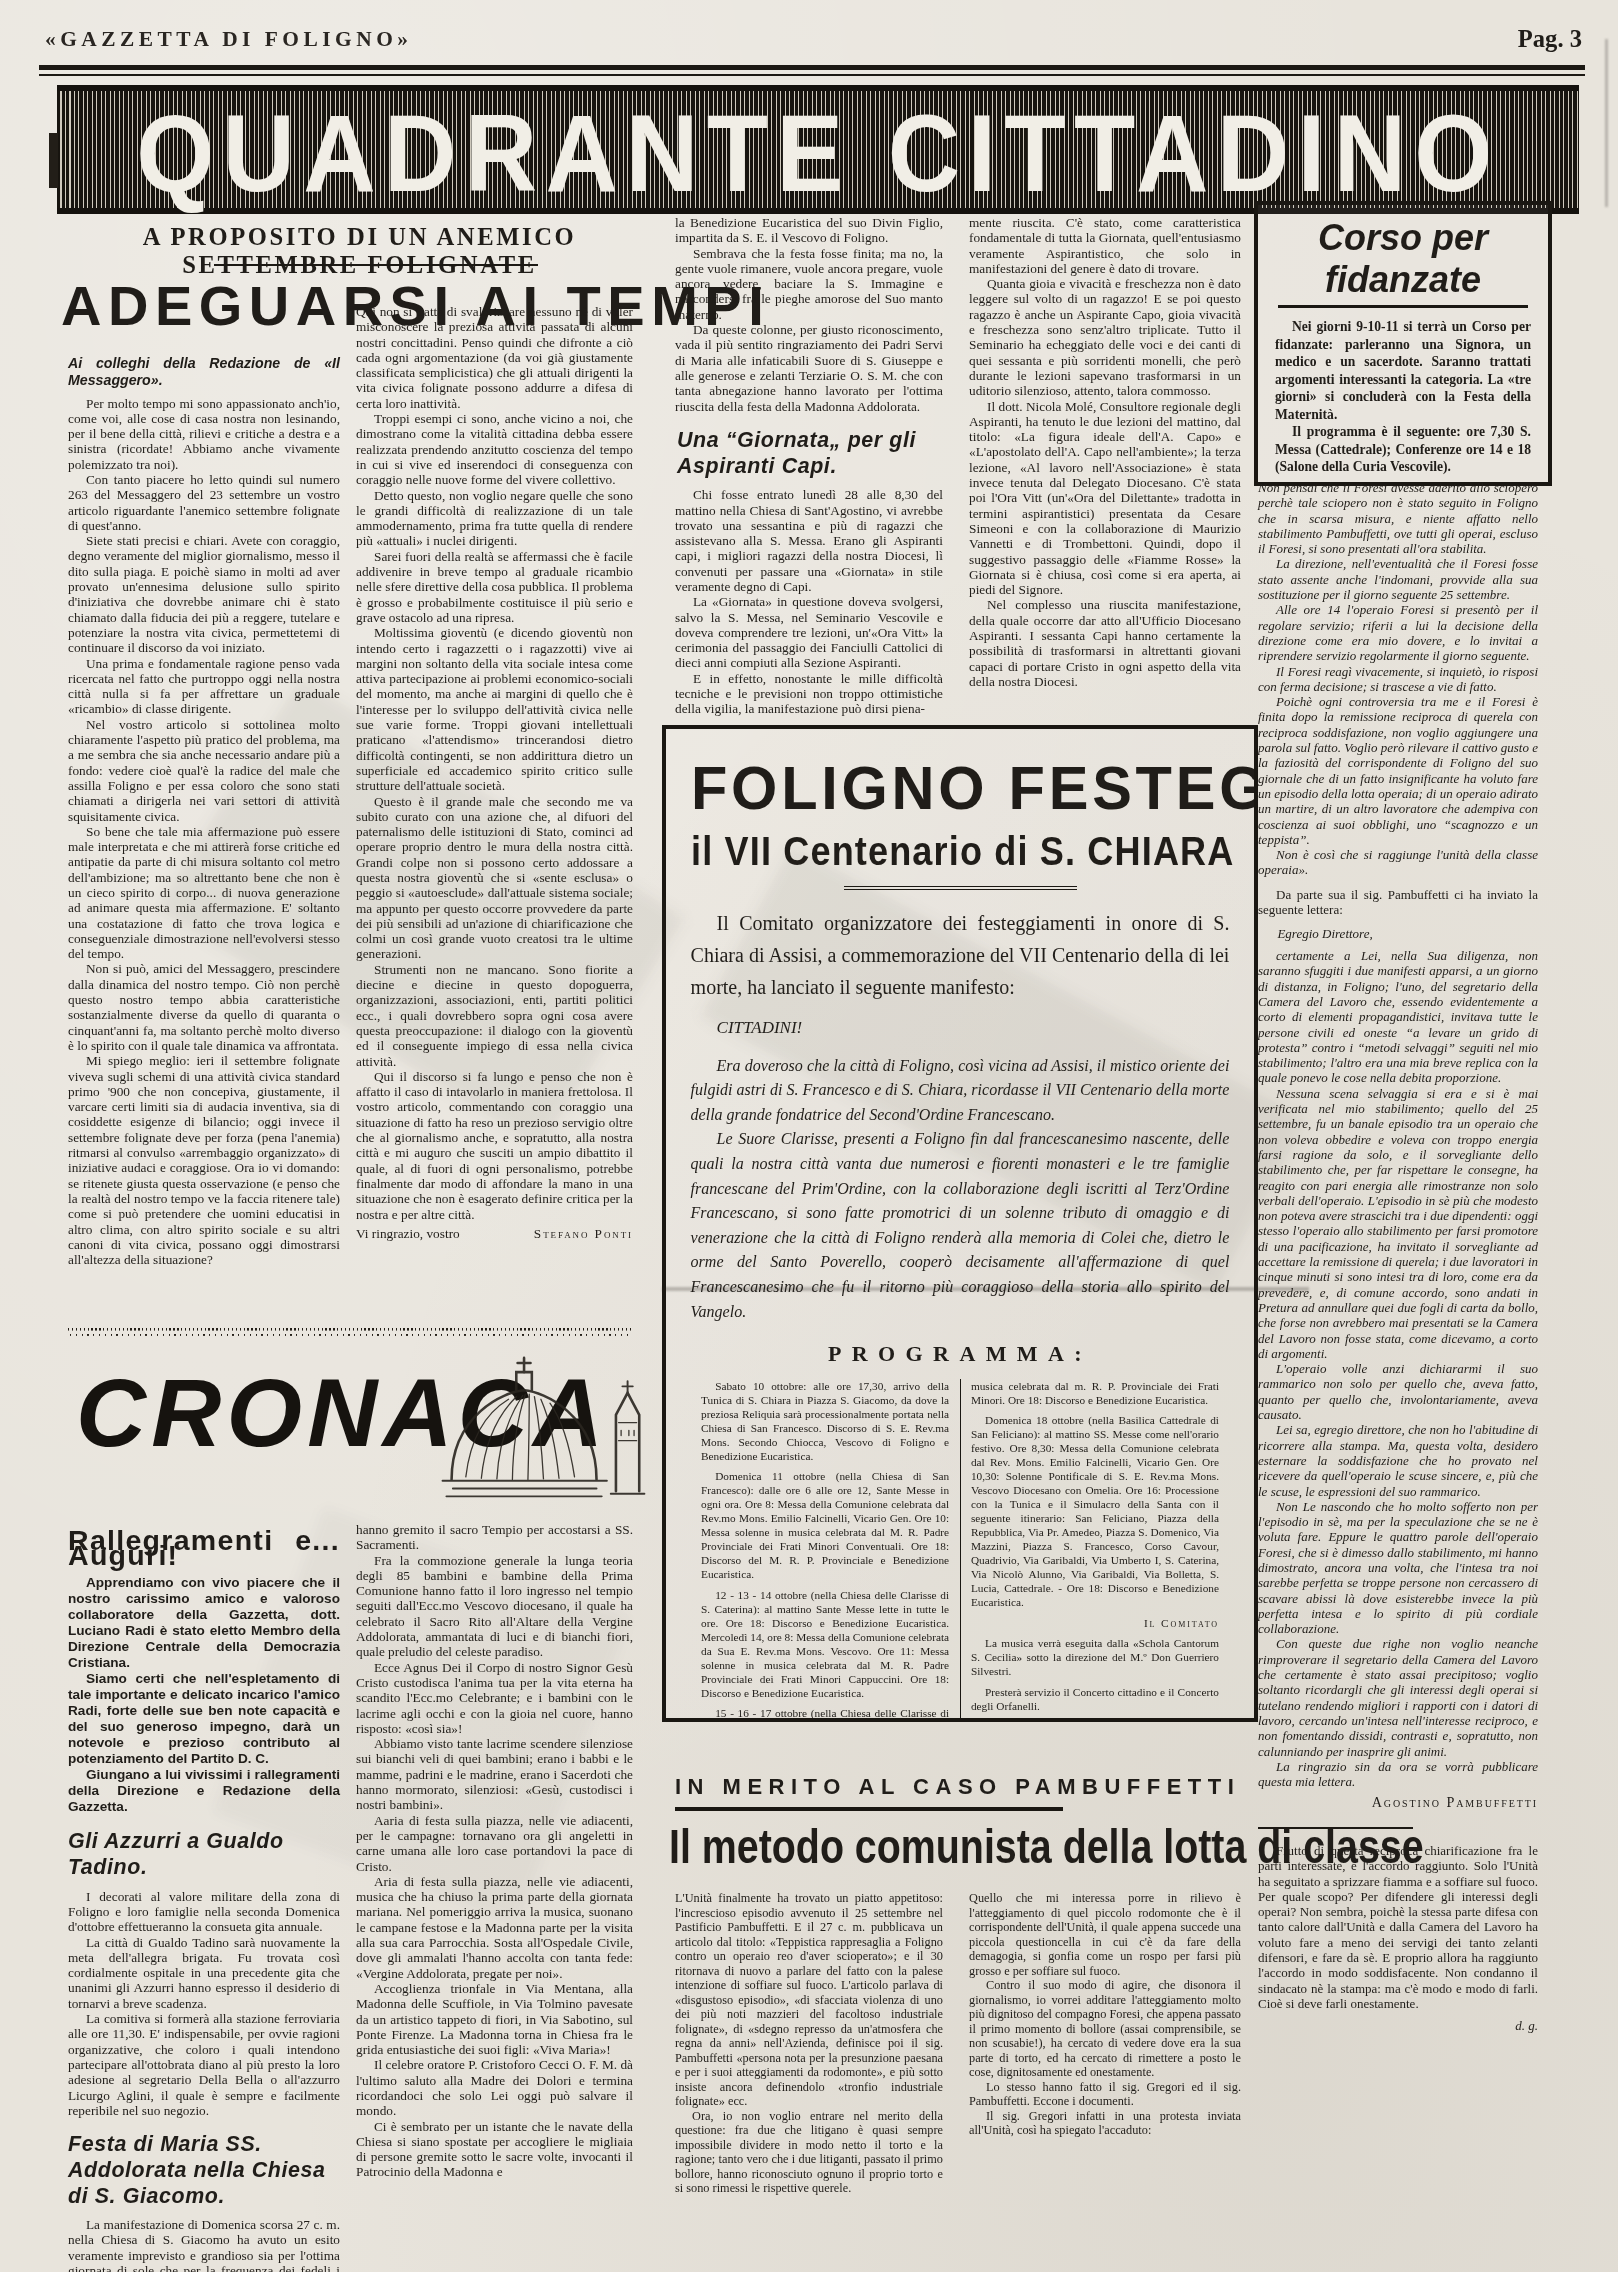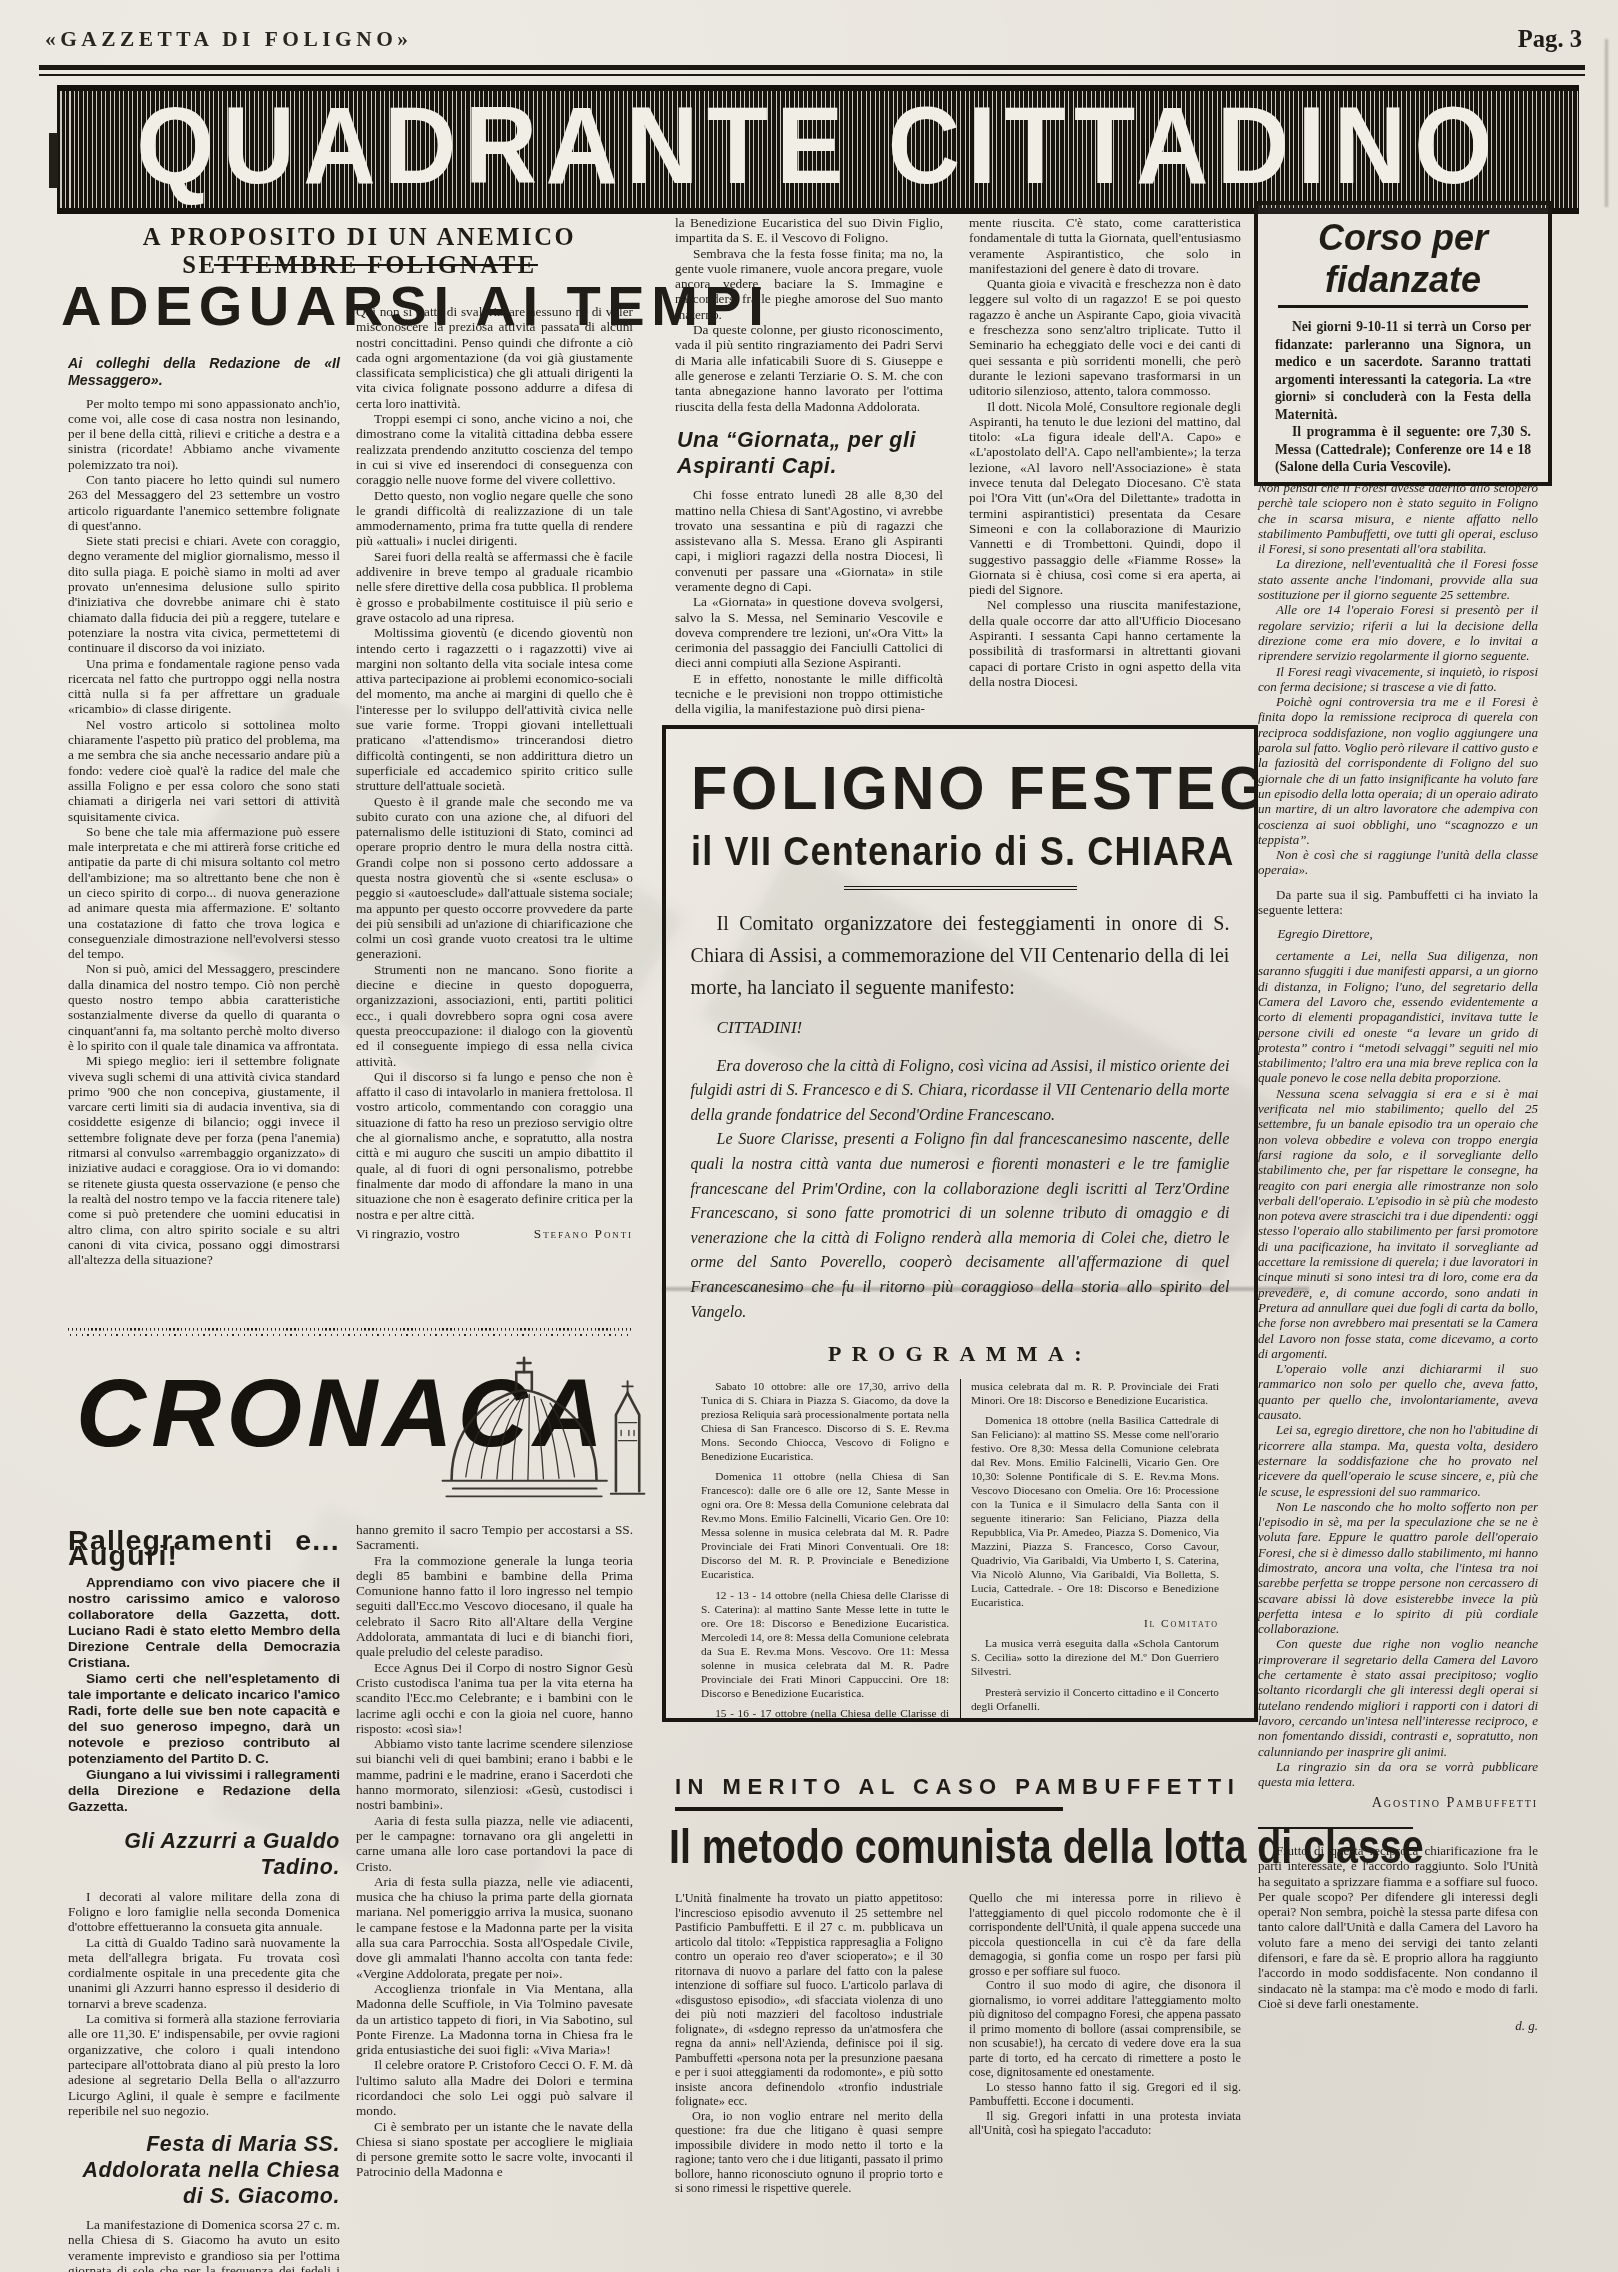--- a/index.html
+++ b/index.html
@@ -8,29 +8,29 @@
     radial-gradient(ellipse at 80% 90%, rgba(120,110,90,.10), transparent 55%),
     #e8e4dc;
     color:#201d19;overflow:hidden;font-family:"Liberation Serif",serif;}
   .abs{position:absolute;}
   
   .masthead{font-family:"Liberation Serif",serif;font-size:21.4px;letter-spacing:4.5px;font-weight:bold;color:#2a2username622;color:#2a2622;}
   .pagenum{font-family:"Liberation Serif",serif;font-size:24.6px;font-weight:bold;}
   .rule-thick{background:#1c1914;}
   .banner{border-top:6.5px solid #15120e;border-bottom:6.5px solid #15120e;
     background:repeating-linear-gradient(90deg,#17140f 0px,#17140f 3.2px,#cfc9bd 3.2px,#cfc9bd 4.5px);
-    display:flex;align-items:flex-start;justify-content:center;}
+    display:flex;align-items:flex-end;justify-content:center;}
   .banner-text{font-family:"Liberation Sans",sans-serif;font-weight:900;font-size:109px;
     letter-spacing:9px;color:#f1eee6;white-space:nowrap;transform:scaleX(.92);line-height:1;}
   
   .kicker{font-family:"Liberation Serif",serif;font-weight:bold;font-size:24.6px;letter-spacing:2.6px;text-align:center;}
   .headline1{font-family:"Liberation Sans",sans-serif;font-weight:900;font-size:56px;letter-spacing:6.5px;
     white-space:nowrap;text-align:center;line-height:1;}
   .subhead{font-family:"Liberation Sans",sans-serif;font-style:italic;font-weight:bold;
-    font-size:21.4px;line-height:1.2;margin:14.2px 0 7.8px;text-indent:0!important;text-align:right;letter-spacing:0.6px;}
+    font-size:21.4px;line-height:1.2;margin:14.2px 0 7.8px;text-indent:0!important;text-align:left;letter-spacing:0.6px;}
   .smallcaps{font-variant:small-caps;letter-spacing:1.9px;}
   
   .bodycol{text-align:justify;font-size:13.3px;line-height:15.3px;}
   .bodycol p{margin:0;text-indent:18px;}
   .bodycol p.noindent{text-indent:0;}
   .it{font-style:italic;}
   .boldsans{font-family:"Liberation Sans",sans-serif;font-weight:bold;}
   .lead-ital{font-family:"Liberation Sans",sans-serif;font-style:italic;font-weight:bold;font-size:14.2px;line-height:17px;}
   .closing-row{display:flex;justify-content:space-between;margin-top:3.9px;}
   .wavy{height:7.8px;background:

